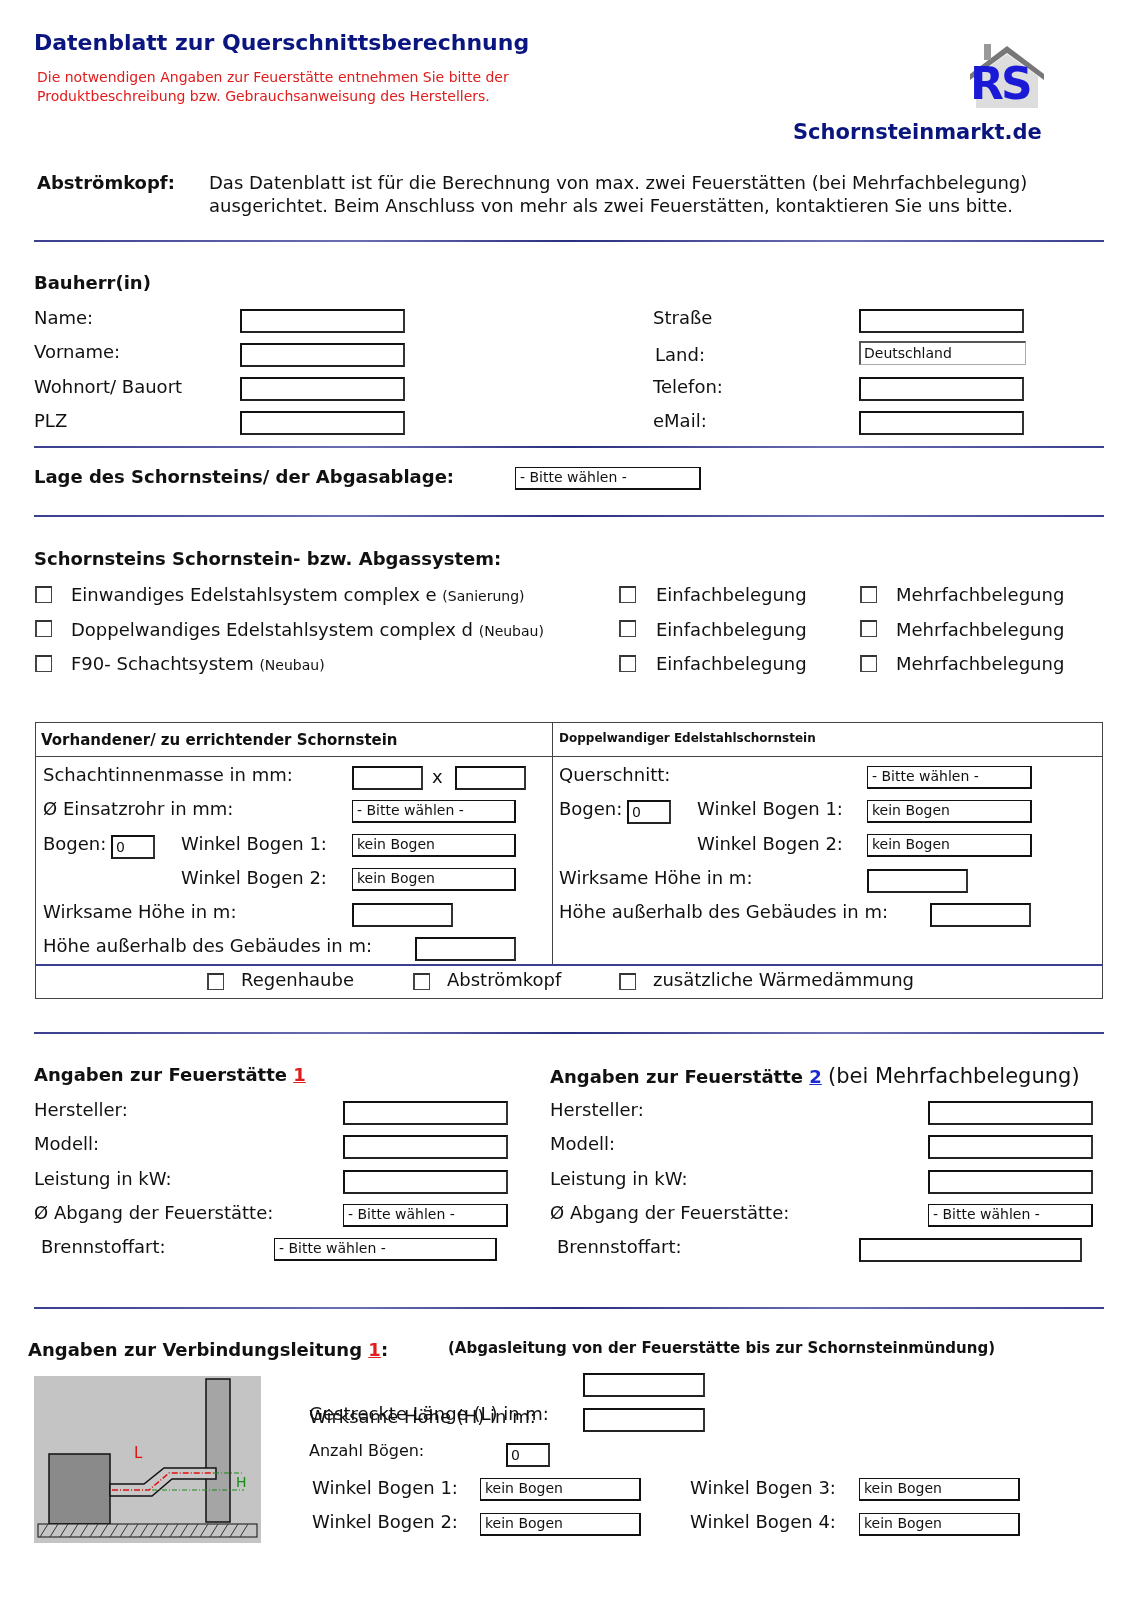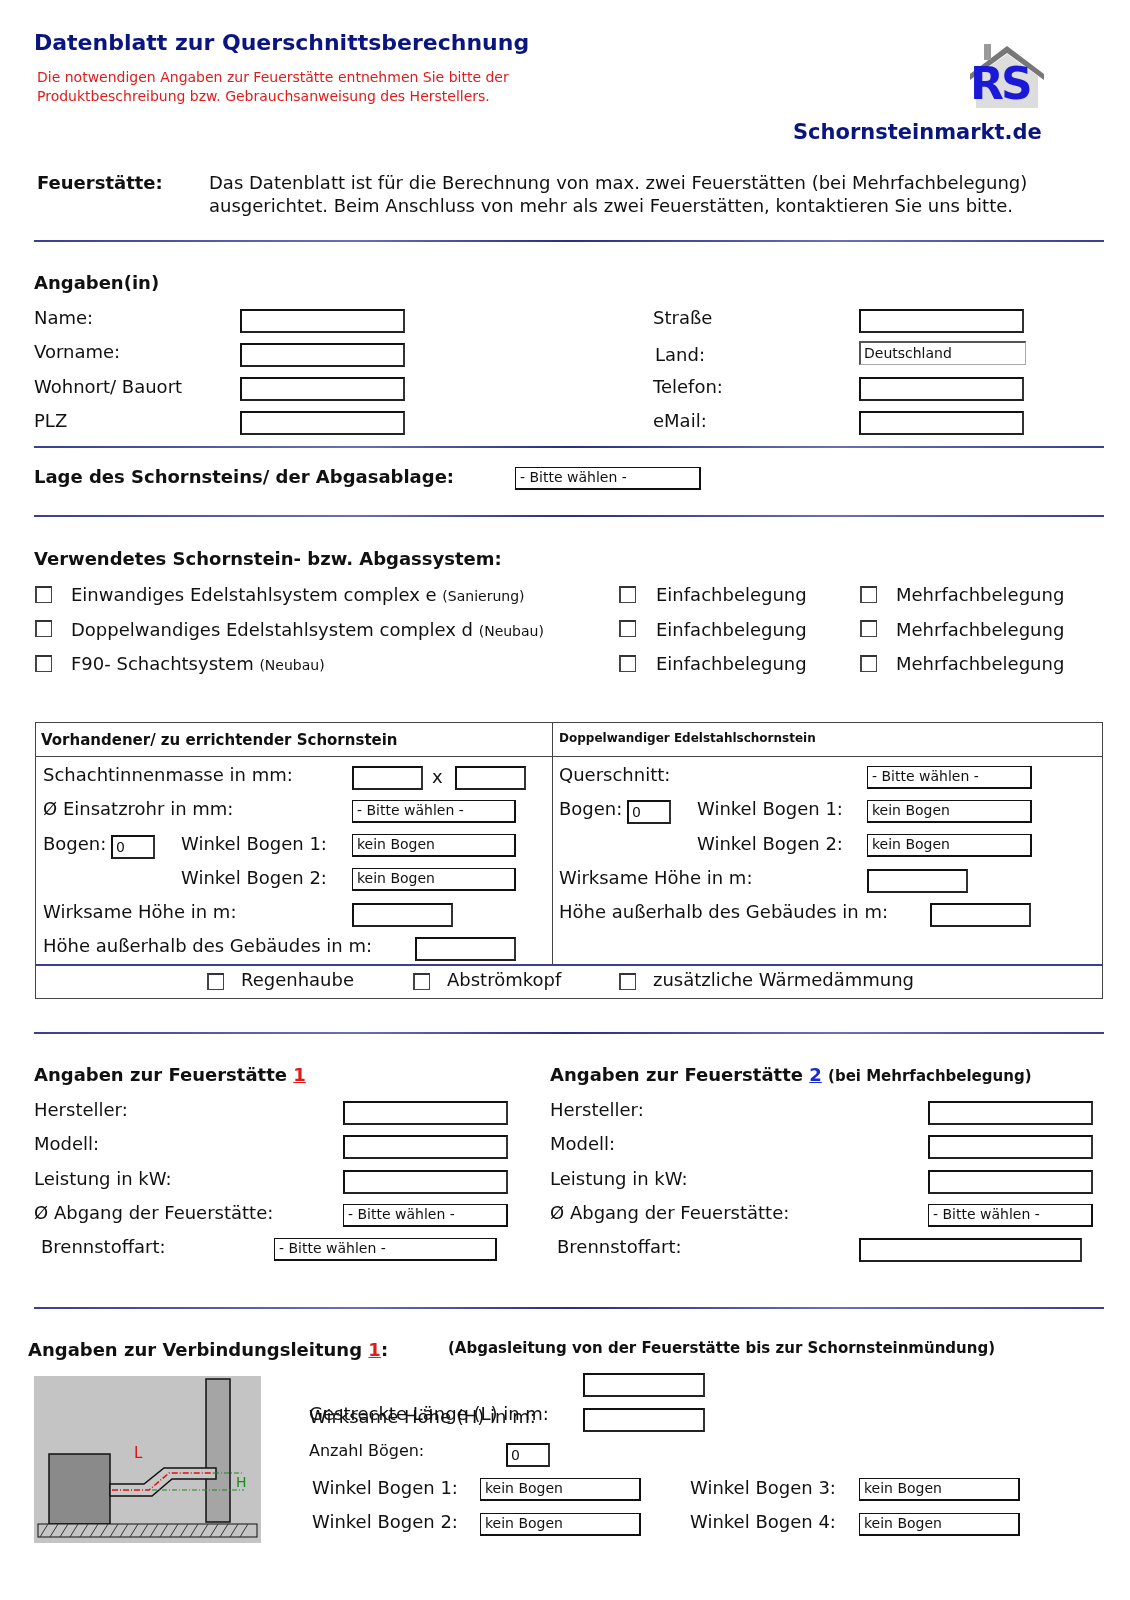--- a/index.html
+++ b/index.html
@@ -28,26 +28,26 @@
 <div class="abs" style="left:962px;top:40px;width:90px;height:70px;">
   <svg width="90" height="70" viewBox="0 0 90 70">
     <polygon points="8,34 45,6 82,34 82,40 45,13 8,40" fill="#777"></polygon>
     <rect x="22" y="4" width="7" height="16" fill="#999"></rect>
     <polygon points="14,36 45,14 76,36 76,68 14,68" fill="#ddd"></polygon>
   </svg>
   <div class="abs" style="left:8px;top:18px;font-weight:bold;font-size:44px;color:#1a1ad6;font-family:'DejaVu Sans',sans-serif;letter-spacing:-3px;">RS</div>
 </div>
 <div class="abs brand" style="left:793px;top:120px;">Schornsteinmarkt.de</div>
 
-<div class="abs bold" style="left:37px;top:172px;">Feuerstätte:</div>
+<div class="abs bold" style="left:37px;top:172px;">Abströmkopf:</div>
 <div class="abs lbl" style="left:209px;top:172px;">Das Datenblatt ist für die Berechnung von max. zwei Feuerstätten (bei Mehrfachbelegung)</div>
 <div class="abs lbl" style="left:209px;top:195px;">ausgerichtet. Beim Anschluss von mehr als zwei Feuerstätten, kontaktieren Sie uns bitte.</div>
 <div class="hr" style="top:240px;"></div>
 
-<div class="abs bold" style="left:34px;top:272px;">Angaben(in)</div>
+<div class="abs bold" style="left:34px;top:272px;">Bauherr(in)</div>
 <div class="abs lbl" style="left:34px;top:307px;">Name:</div>
 <div class="inp" style="left:240px;top:309px;width:165px;"></div>
 <div class="abs lbl" style="left:34px;top:341px;">Vorname:</div>
 <div class="inp" style="left:240px;top:343px;width:165px;"></div>
 <div class="abs lbl" style="left:34px;top:376px;">Wohnort/  Bauort</div>
 <div class="inp" style="left:240px;top:377px;width:165px;"></div>
 <div class="abs lbl" style="left:34px;top:410px;">PLZ</div>
 <div class="inp" style="left:240px;top:411px;width:165px;"></div>
 
 <div class="abs lbl" style="left:653px;top:307px;">Straße</div>
@@ -57,21 +57,21 @@
 <div class="abs lbl" style="left:653px;top:376px;">Telefon:</div>
 <div class="inp" style="left:859px;top:377px;width:165px;"></div>
 <div class="abs lbl" style="left:653px;top:410px;">eMail:</div>
 <div class="inp" style="left:859px;top:411px;width:165px;"></div>
 <div class="hr" style="top:446px;"></div>
 
 <div class="abs bold" style="left:34px;top:466px;">Lage des Schornsteins/ der Abgasablage:</div>
 <div class="sel" style="left:515px;top:467px;width:186px;">- Bitte wählen -</div>
 <div class="hr" style="top:515px;"></div>
 
-<div class="abs bold" style="left:34px;top:548px;">Verwendetes Schornstein- bzw. Abgassystem:</div>
+<div class="abs bold" style="left:34px;top:548px;">Schornsteins Schornstein- bzw. Abgassystem:</div>
 
 <div class="cb" style="left:35px;top:586px;"></div>
 <div class="abs lbl" style="left:71px;top:584px;"><span>Einwandiges Edelstahlsystem complex e</span> <span class="small">(Sanierung)</span></div>
 <div class="cb" style="left:619px;top:586px;"></div>
 <div class="abs lbl" style="left:656px;top:584px;">Einfachbelegung</div>
 <div class="cb" style="left:860px;top:586px;"></div>
 <div class="abs lbl" style="left:896px;top:584px;">Mehrfachbelegung</div>
 
 <div class="cb" style="left:35px;top:620px;"></div>
 <div class="abs lbl" style="left:71px;top:619px;"><span>Doppelwandiges Edelstahlsystem complex d</span> <span class="small">(Neubau)</span></div>
@@ -137,21 +137,21 @@
 <div class="inp" style="left:343px;top:1101px;width:165px;"></div>
 <div class="abs lbl" style="left:34px;top:1133px;">Modell:</div>
 <div class="inp" style="left:343px;top:1135px;width:165px;"></div>
 <div class="abs lbl" style="left:34px;top:1168px;">Leistung in kW:</div>
 <div class="inp" style="left:343px;top:1170px;width:165px;"></div>
 <div class="abs lbl" style="left:34px;top:1202px;">Ø Abgang der Feuerstätte:</div>
 <div class="sel" style="left:343px;top:1204px;width:165px;">- Bitte wählen -</div>
 <div class="abs lbl" style="left:41px;top:1236px;">Brennstoffart:</div>
 <div class="sel" style="left:274px;top:1238px;width:223px;">- Bitte wählen -</div>
 
-<div class="abs bold" style="left:550px;top:1064px;"><span>Angaben zur Feuerstätte</span> <span style="color:#1a2ad0;text-decoration:underline;">2</span> <span style="font-weight:bold;font-size:15px;">(bei Mehrfachbelegung)</span></div>
+<div class="abs bold" style="left:550px;top:1064px;"><span>Angaben zur Feuerstätte</span> <span style="color:#1a2ad0;text-decoration:underline;">2</span> <span style="font-weight:normal;font-size:21px;">(bei Mehrfachbelegung)</span></div>
 <div class="abs lbl" style="left:550px;top:1099px;">Hersteller:</div>
 <div class="inp" style="left:928px;top:1101px;width:165px;"></div>
 <div class="abs lbl" style="left:550px;top:1133px;">Modell:</div>
 <div class="inp" style="left:928px;top:1135px;width:165px;"></div>
 <div class="abs lbl" style="left:550px;top:1168px;">Leistung in kW:</div>
 <div class="inp" style="left:928px;top:1170px;width:165px;"></div>
 <div class="abs lbl" style="left:550px;top:1202px;">Ø Abgang der Feuerstätte:</div>
 <div class="sel" style="left:928px;top:1204px;width:165px;">- Bitte wählen -</div>
 <div class="abs lbl" style="left:557px;top:1236px;">Brennstoffart:</div>
 <div class="inp" style="left:859px;top:1238px;width:223px;"></div>

